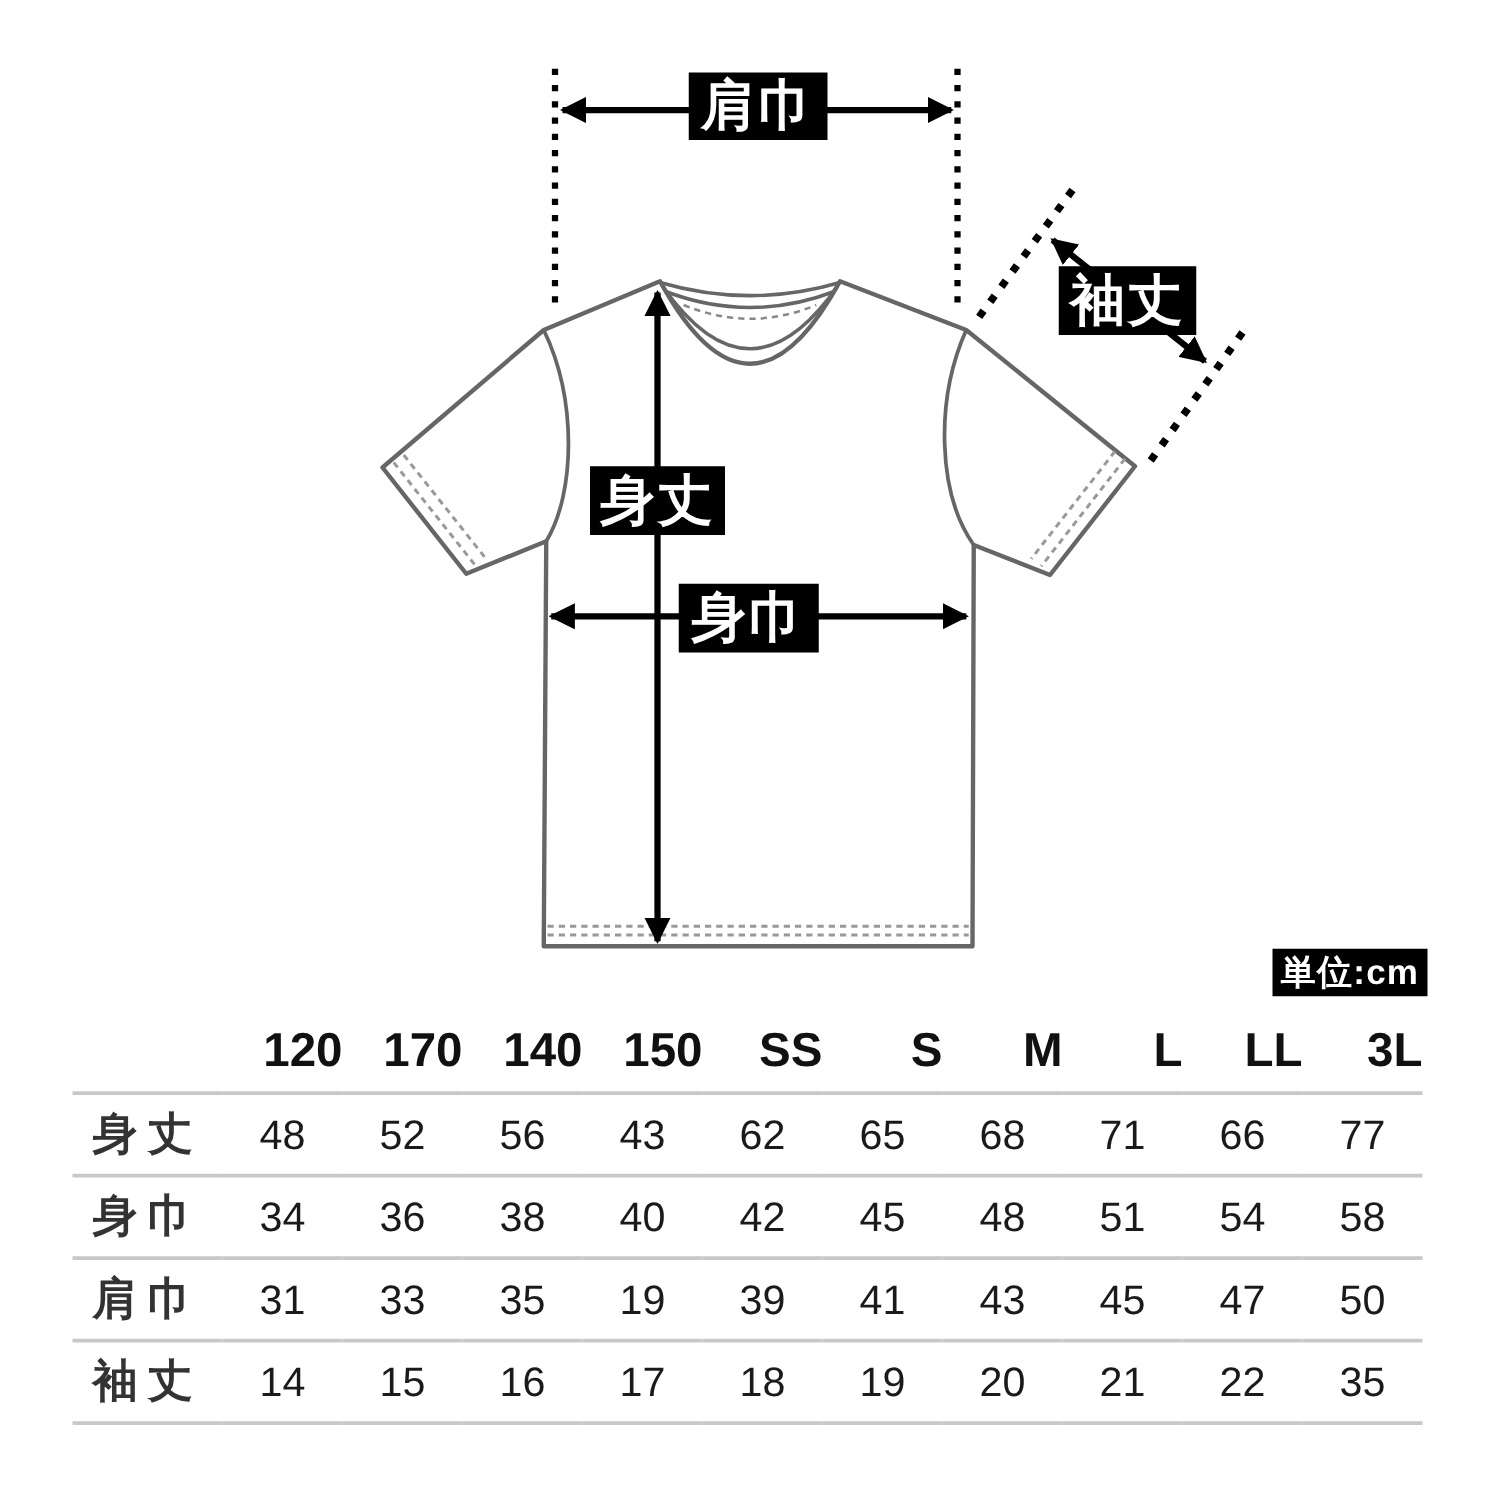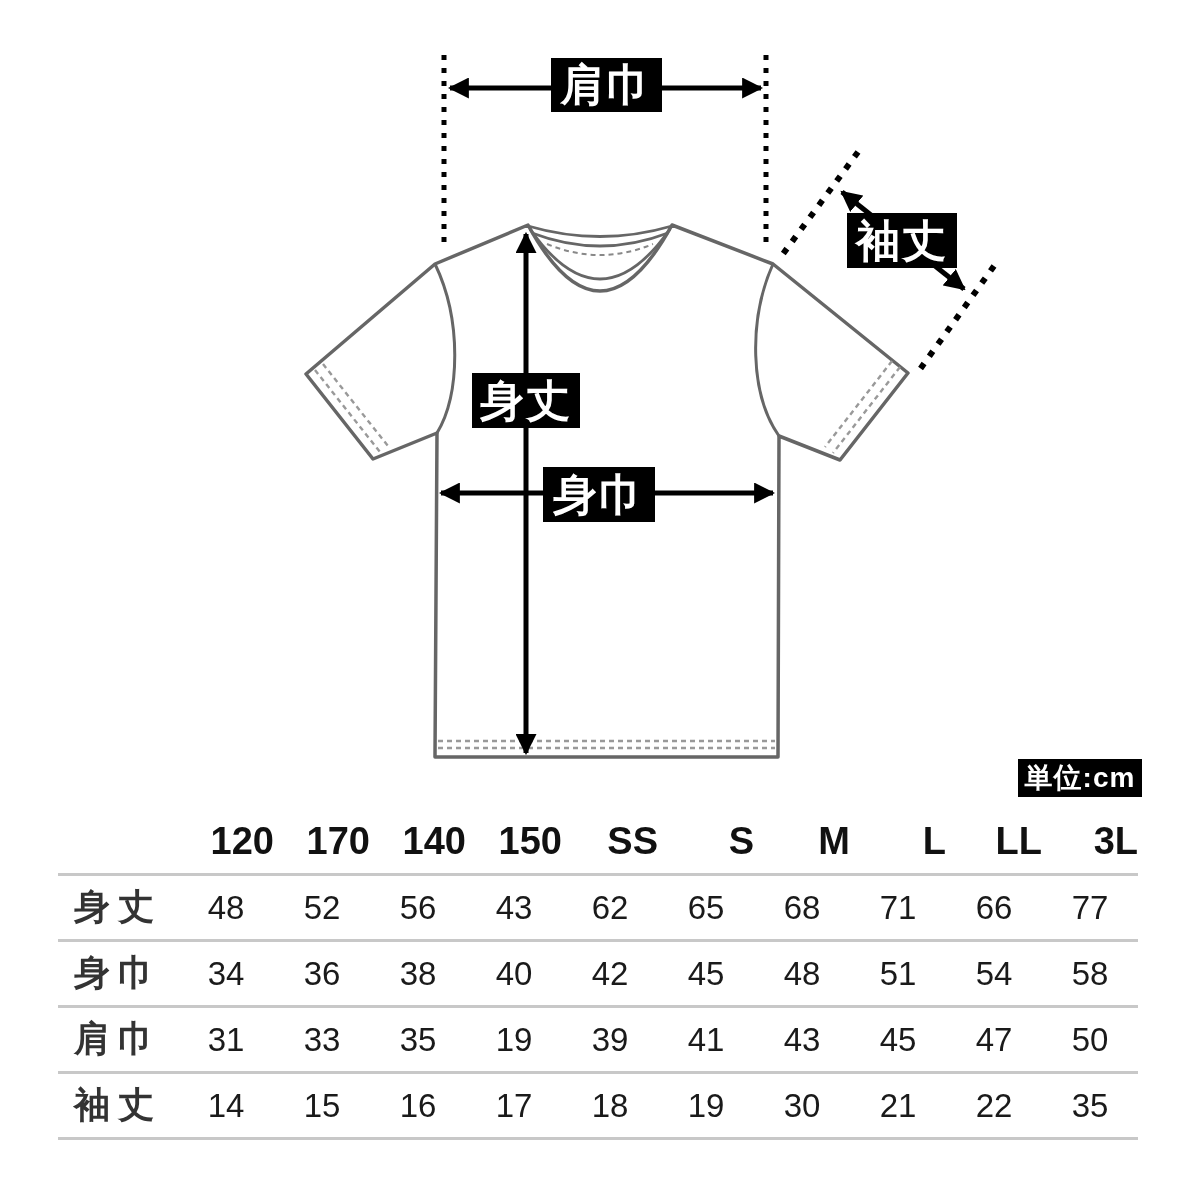--- a/index.html
+++ b/index.html
@@ -171,21 +171,21 @@
           <td>50</td>
         </tr>
         <tr>
           <th>袖丈</th>
           <td>14</td>
           <td>15</td>
           <td>16</td>
           <td>17</td>
           <td>18</td>
           <td>19</td>
-          <td>30</td>
+          <td>20</td>
           <td>21</td>
           <td>22</td>
           <td>35</td>
         </tr>
       </tbody>
   </table>
 
 </div>
 
 </body></html>

